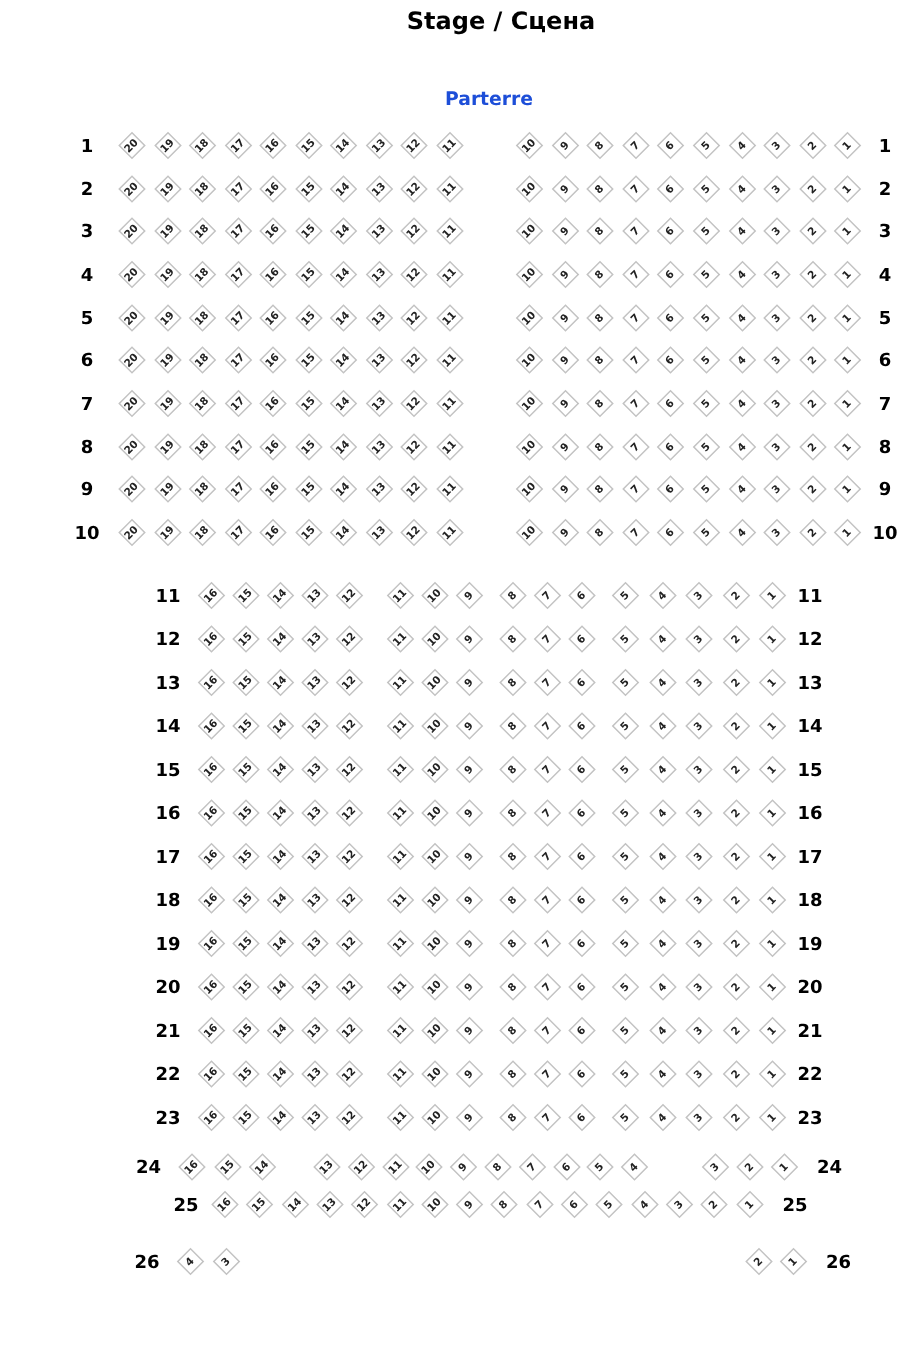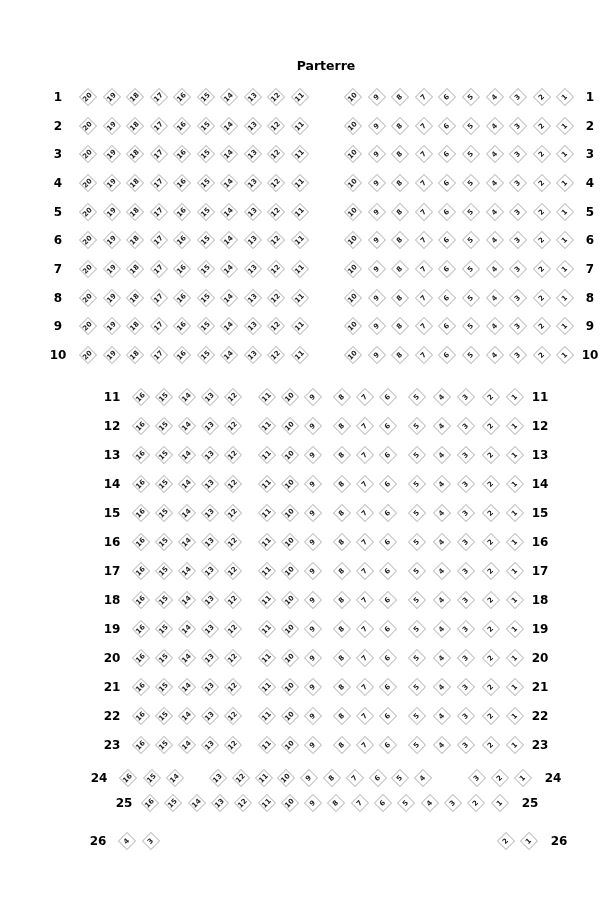--- a/index.html
+++ b/index.html
@@ -6,41 +6,42 @@
   .canvas{
     position:relative;width:600px;height:900px;background:#fff;
     font-family:"DejaVu Sans","Liberation Sans",sans-serif;overflow:hidden;
   }
   .stage-title{
     position:absolute;left:334px;top:4px;transform:translateX(-50%);
     font-size:16px;font-weight:bold;color:#000;white-space:nowrap;
   }
   .section-label{
     position:absolute;left:326px;top:58px;transform:translateX(-50%);
-    font-size:12.5px;font-weight:bold;color:#000000;white-space:nowrap;
+    font-size:12.5px;font-weight:bold;color:#1d4ed8;white-space:nowrap;
   }
   .row-label{
     position:absolute;transform:translate(-50%,-50%);
     font-size:12px;font-weight:bold;color:#000;line-height:1;white-space:nowrap;
   }
   .seat{
     position:absolute;width:13px;height:13px;box-sizing:border-box;
     background:var(--seat-fill,#fff);border:1px solid var(--seat-border,#c3c3c3);
     transform:translate(-50%,-50%) rotate(45deg);cursor:pointer;
   }
   .seat-num{
     position:absolute;left:50%;top:50%;
     transform:translate(-50%,-50%) rotate(-90deg);
     font-size:7px;font-weight:700;color:var(--seat-number,#222);line-height:1;
   }
 </style>
 </head>
 <body>
 
 <div class="canvas" style="--seat-border: #c3c3c3; --seat-fill: #ffffff; --seat-number: #222222;">
+  <div class="stage-title">Stage / Сцена</div>
   <div class="section-label">Parterre</div>
   <div id="rows-layer">
       <div class="row-label" style="left: 58px; top: 97px; color: rgb(0, 0, 0);">1</div>
       <div class="row-label" style="left: 590px; top: 97px; color: rgb(0, 0, 0);">1</div>
       <div class="seat" style="left: 88px; top: 97px;">
         <span class="seat-num">20</span>
       </div>
       <div class="seat" style="left: 111.5px; top: 97px;">
         <span class="seat-num">19</span>
       </div>

